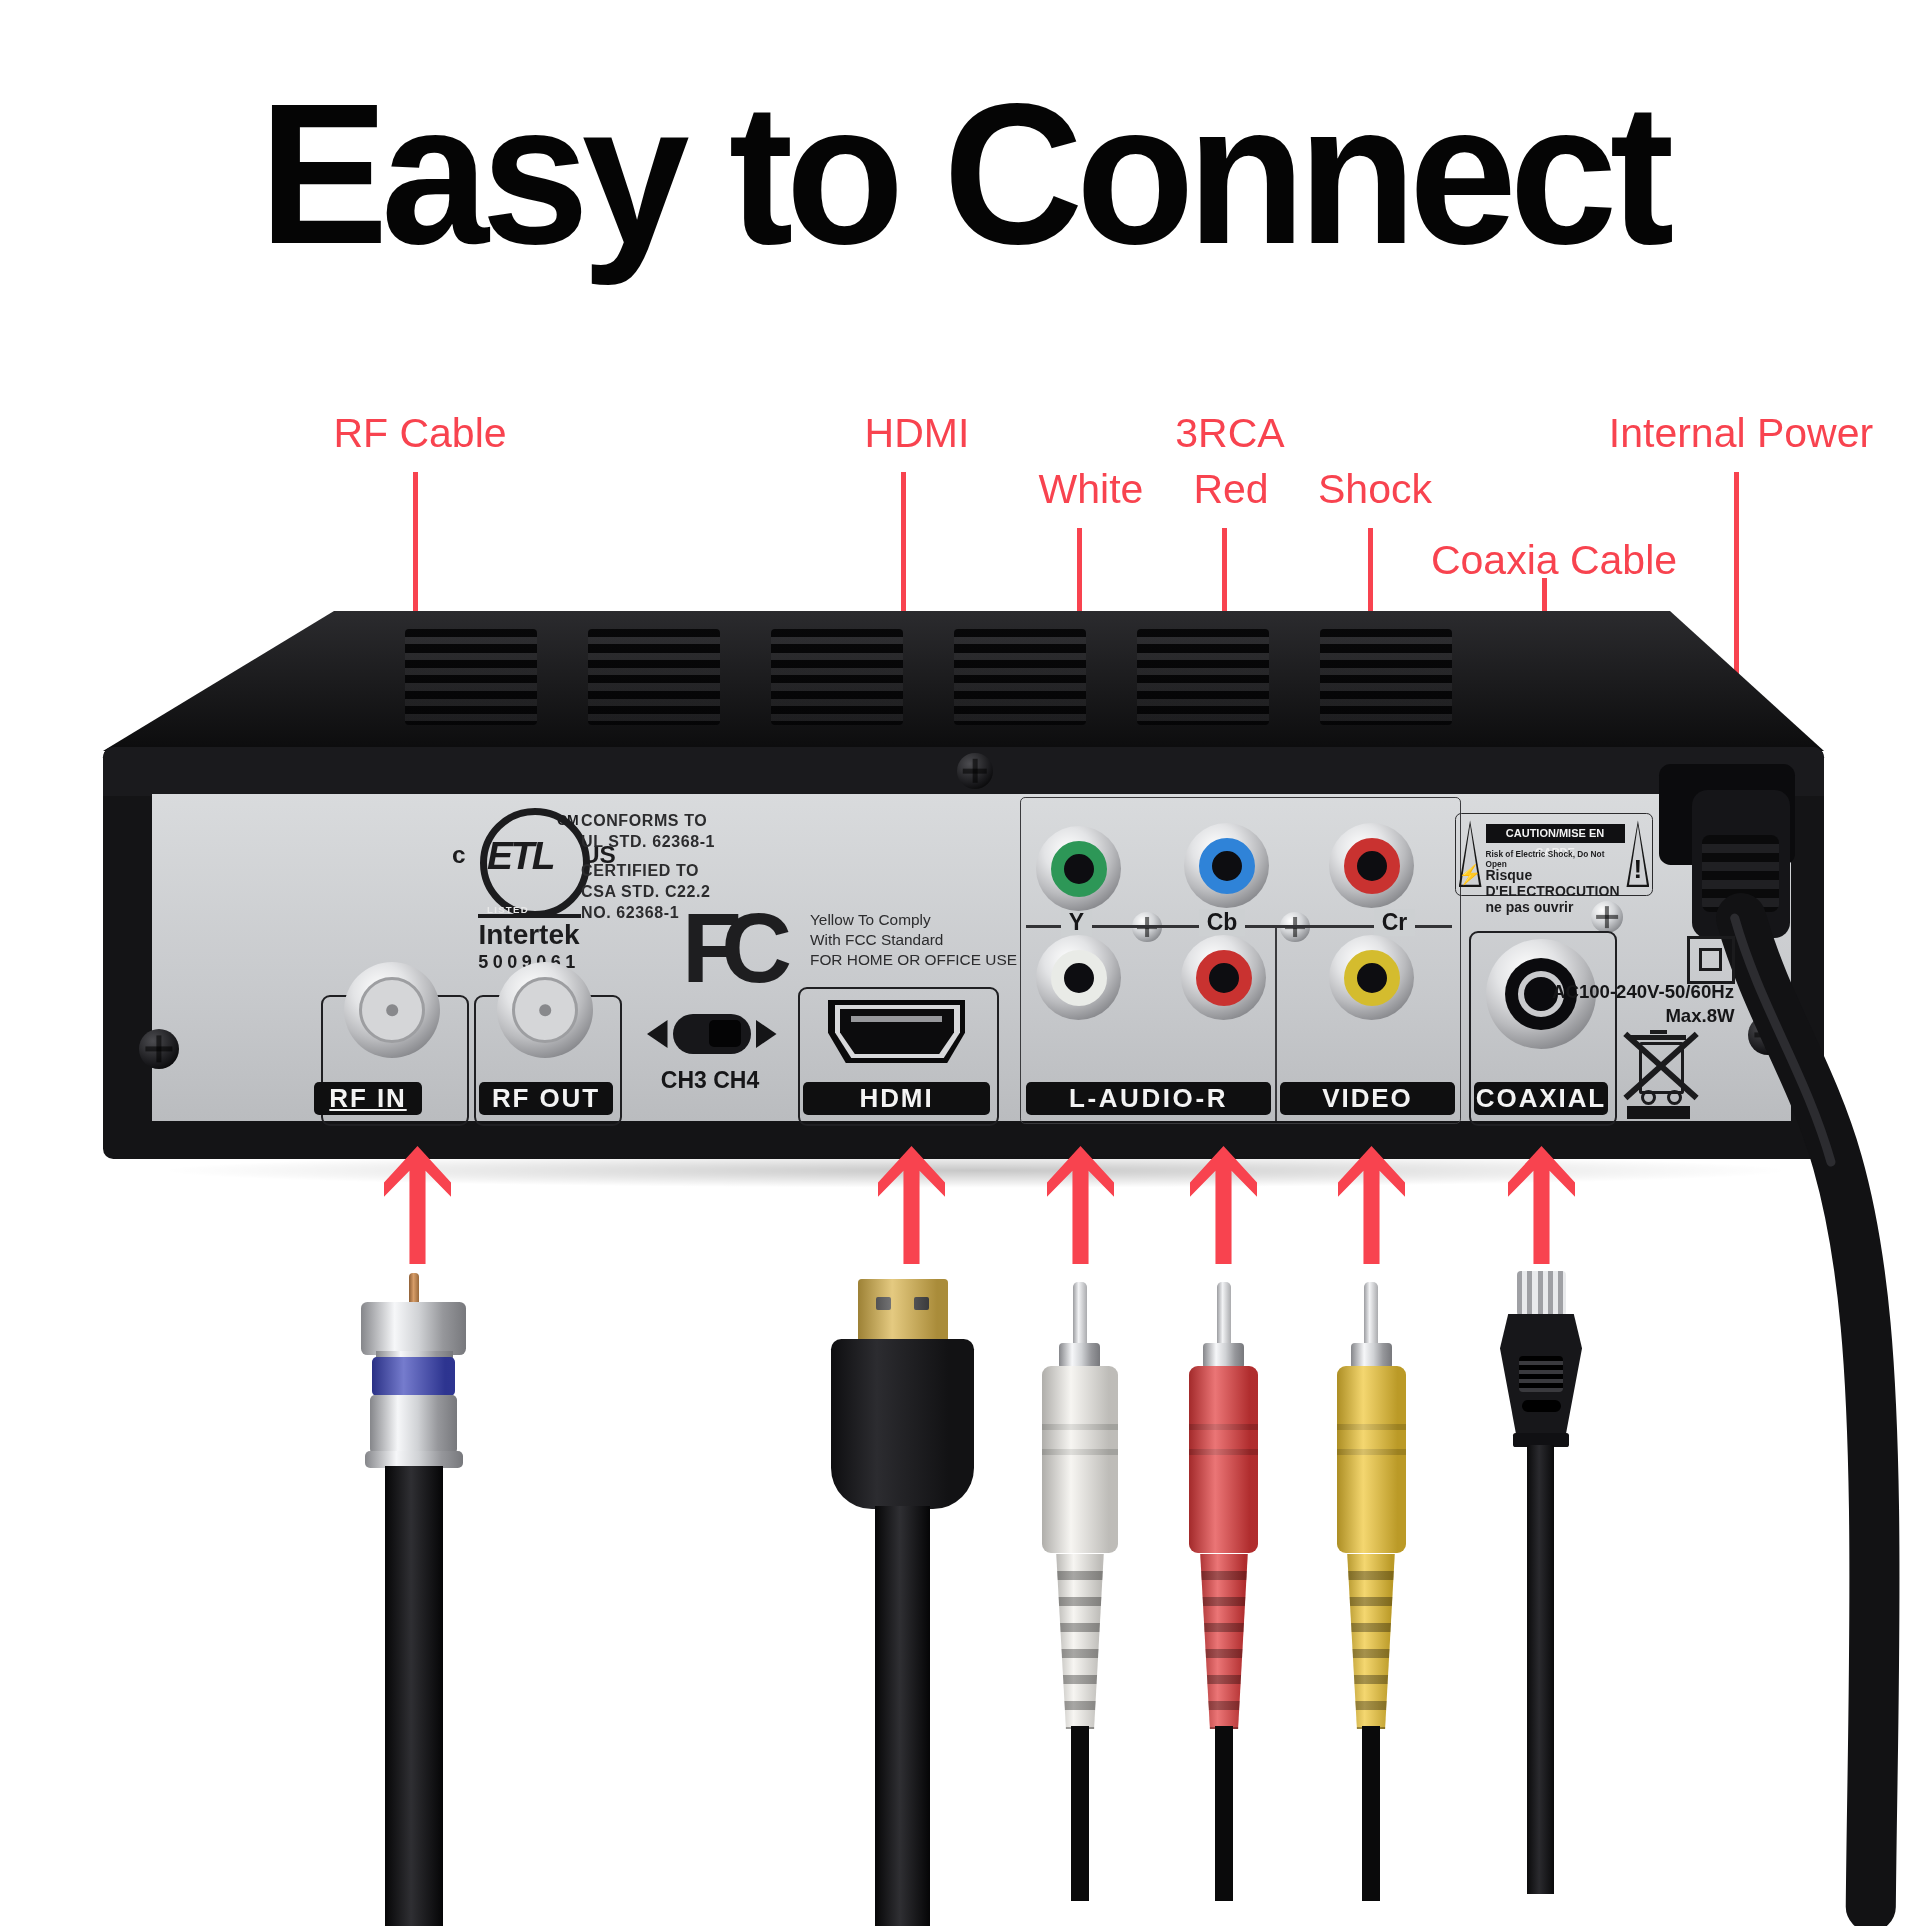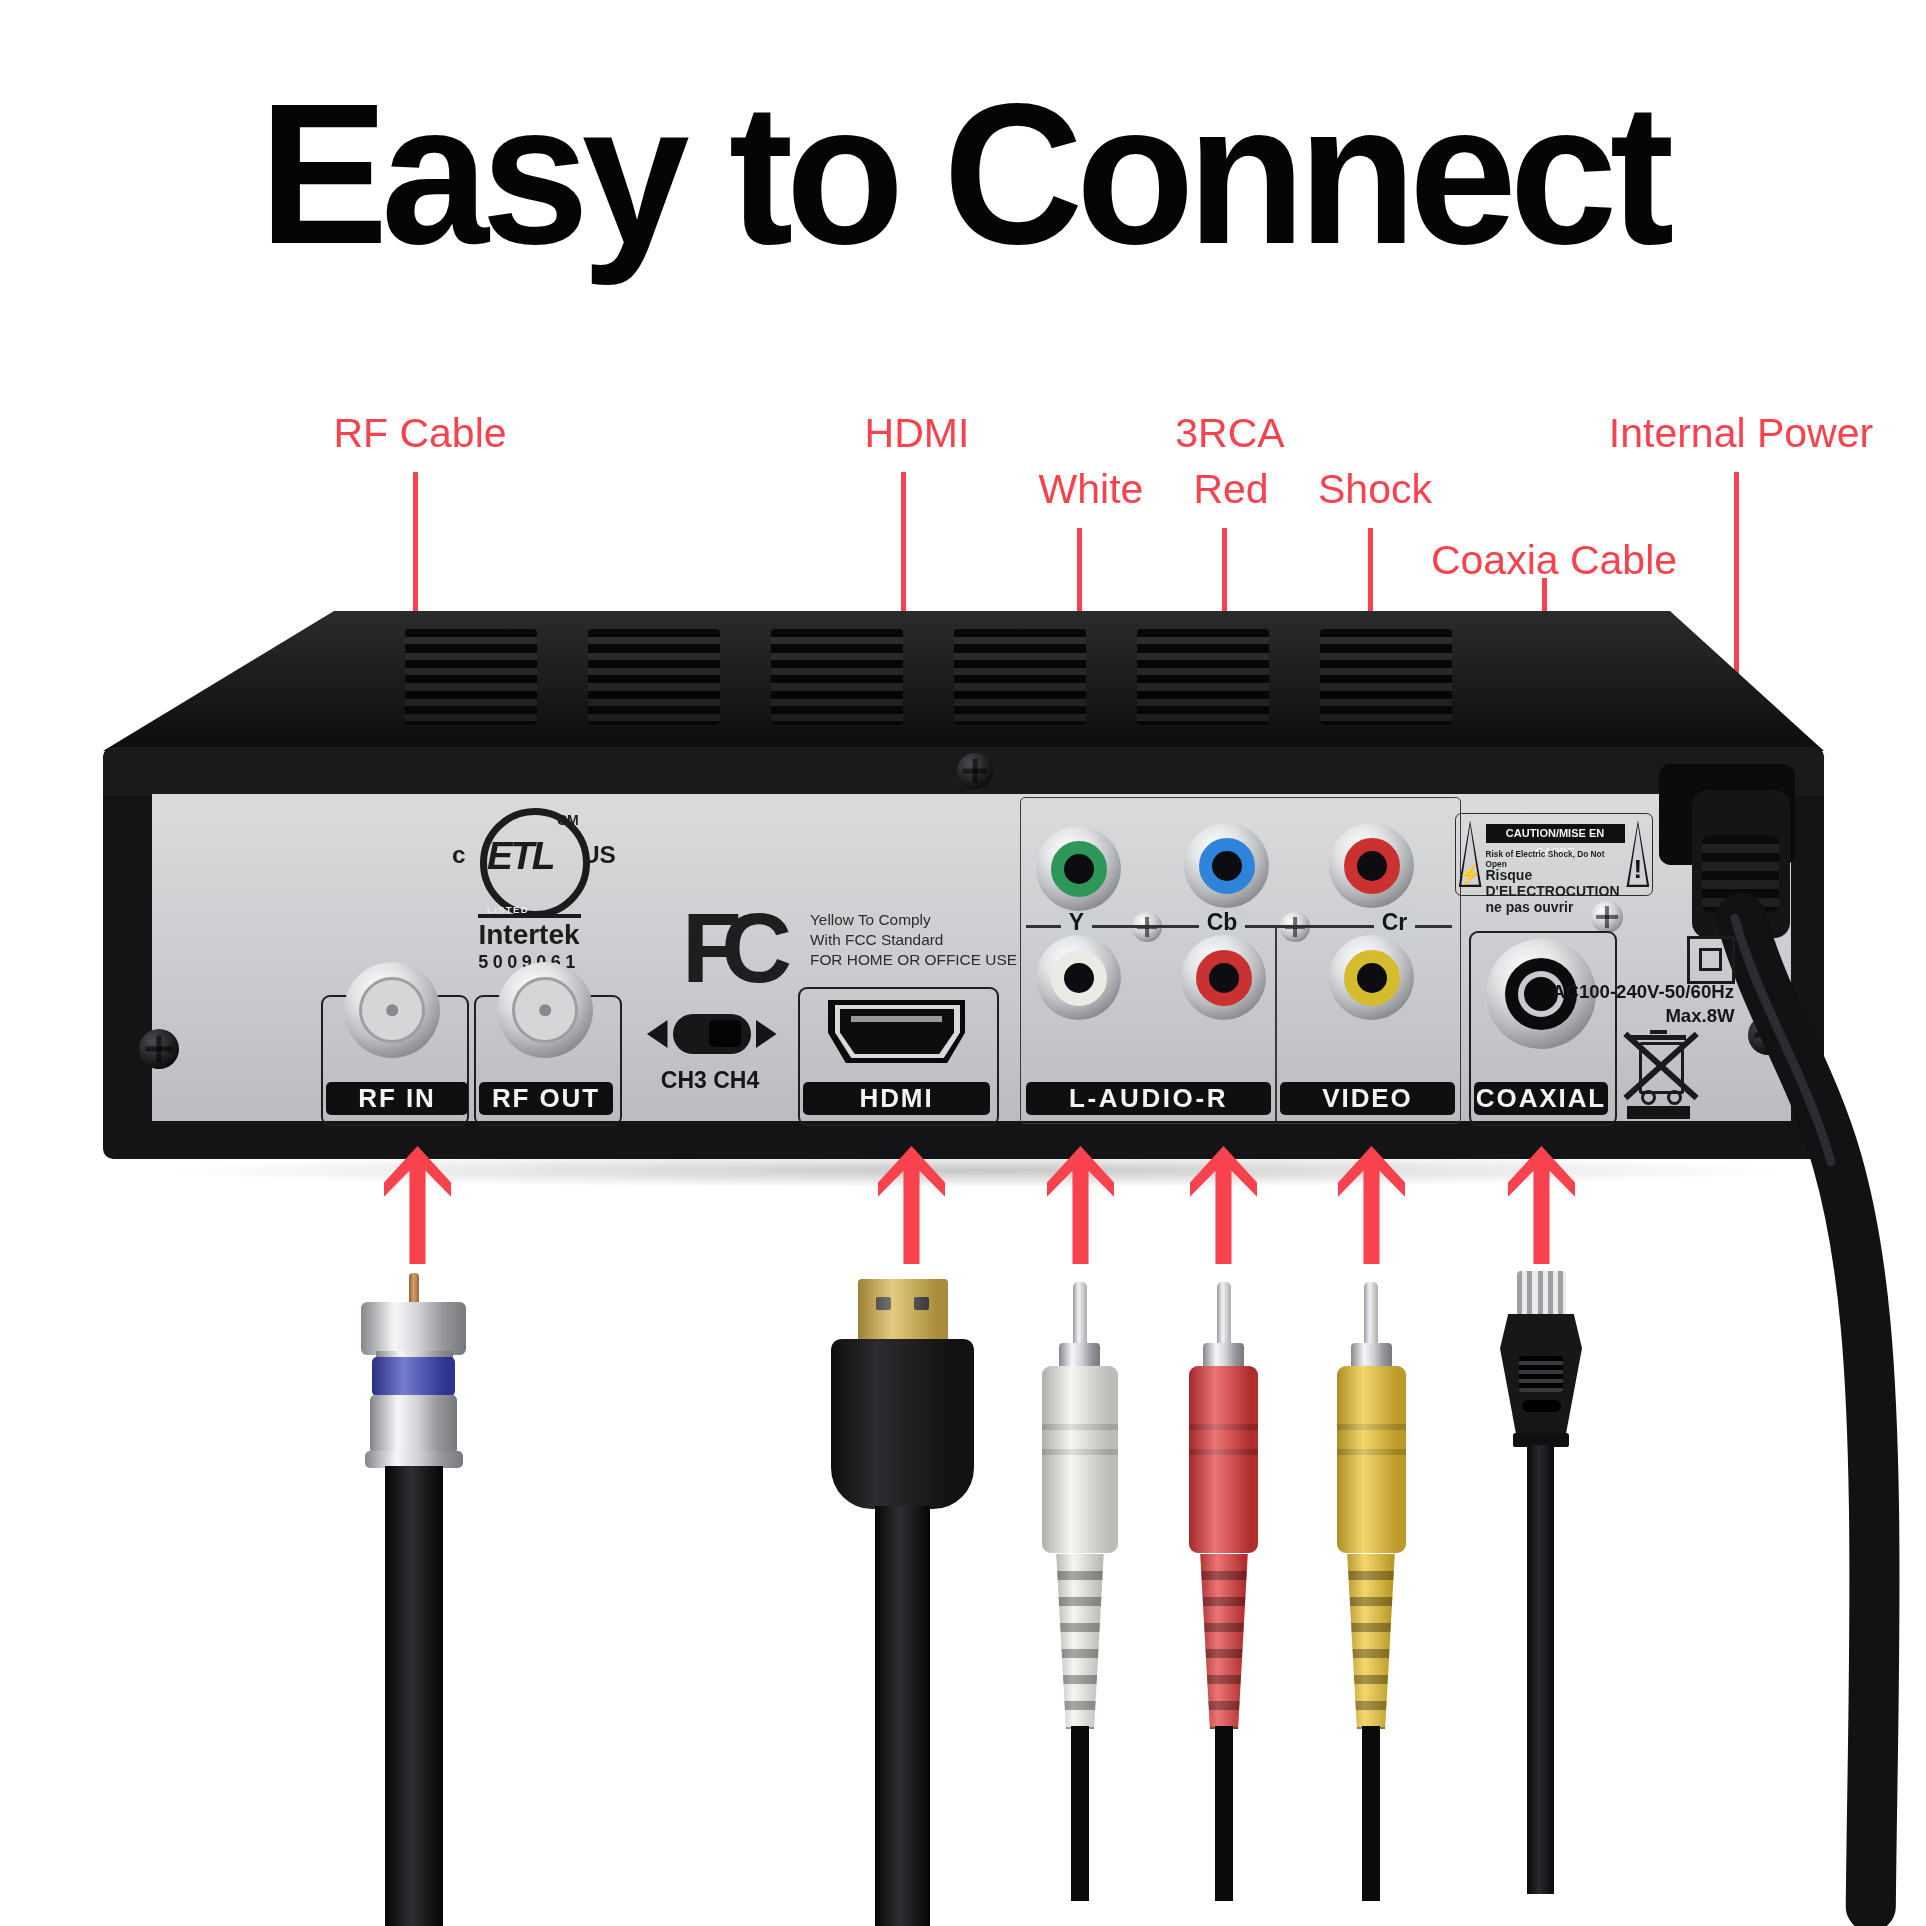--- a/index.html
+++ b/index.html
@@ -101,34 +101,41 @@
     <span style="font-size:39px;font-weight:bold;font-style:italic;letter-spacing:-2.6px;color:#1c1c1e;line-height:81px;">ETL</span>
     <span style="position:absolute;left:0;right:0;bottom:-3.9px;font-size:9.6px;font-weight:bold;letter-spacing:1.3px;color:#e8e8e8;">LISTED</span>
   </div>
   <div class="abs" style="left:557px;top:812px;font-size:14px;font-weight:bold;color:#1c1c1e;">CM</div>
   <div class="abs" style="left:452px;top:841px;font-size:24.4px;font-weight:bold;color:#1c1c1e;">c</div>
   <div class="abs" style="left:582px;top:841px;font-size:24.4px;font-weight:bold;color:#1c1c1e;">US</div>
   <div class="abs" style="left:478px;top:914px;width:103px;height:3.9px;background:#1c1c1e;"></div>
   <div class="abs" style="left:465px;top:919px;width:128px;text-align:center;font-size:28px;font-weight:bold;color:#1c1c1e;">Intertek</div>
   <div class="abs" style="left:465px;top:952px;width:128px;text-align:center;font-size:18px;font-weight:bold;letter-spacing:4.5px;color:#1c1c1e;">5009061</div>
 
+  <div class="abs" style="left:581px;top:810px;">
+    <div class="conf-line">CONFORMS TO</div>
+    <div class="conf-line" style="margin-bottom:7.7px;">UL STD. 62368-1</div>
+    <div class="conf-line">CERTIFIED TO</div>
+    <div class="conf-line">CSA STD. C22.2</div>
+    <div class="conf-line">NO. 62368-1</div>
+  </div>
 
   <div class="abs" style="left:682px;top:892px;font-size:98px;font-weight:bold;letter-spacing:-20.5px;color:#1e1e20;">FC</div>
   <div class="abs" style="left:810px;top:910px;">
     <div class="fcc-line">Yellow To Comply</div>
     <div class="fcc-line">With FCC Standard</div>
     <div class="fcc-line">FOR HOME OR OFFICE USE</div>
   </div>
 
   <div class="box" style="left:321px;top:995px;width:144px;height:127px;"></div>
   <div class="jack" style="left:344px;top:962px;width:96px;height:96px;">
     <div style="position:absolute;left:50%;top:50%;transform:translate(-50%,-50%);width:60px;height:60px;border-radius:50%;background:#d5d6d8;border:3.9px solid #9d9ea1;"></div>
     <div style="position:absolute;left:50%;top:50%;transform:translate(-50%,-50%);width:11.6px;height:11.6px;border-radius:50%;background:#88898c;"></div>
   </div>
-  <div class="portlabel" style="left:326px;top:1082px;width:142px;">RF IN</div>
+  <div class="portlabel" style="left:314px;top:1082px;width:108px;text-decoration:underline;">RF IN</div>
 
   <div class="box" style="left:474px;top:995px;width:144px;height:127px;"></div>
   <div class="jack" style="left:497px;top:962px;width:96px;height:96px;">
     <div style="position:absolute;left:50%;top:50%;transform:translate(-50%,-50%);width:60px;height:60px;border-radius:50%;background:#d5d6d8;border:3.9px solid #9d9ea1;"></div>
     <div style="position:absolute;left:50%;top:50%;transform:translate(-50%,-50%);width:11.6px;height:11.6px;border-radius:50%;background:#88898c;"></div>
   </div>
   <div class="portlabel" style="left:479px;top:1082px;width:134px;">RF OUT</div>
 
   <div class="abs" style="left:647px;top:1020px;width:20.5px;height:28px;background:#151517;clip-path:polygon(100% 0,100% 100%,0 50%);"></div>
   <div class="abs" style="left:673px;top:1014px;width:78px;height:40px;background:#17171a;border-radius:20px;">

